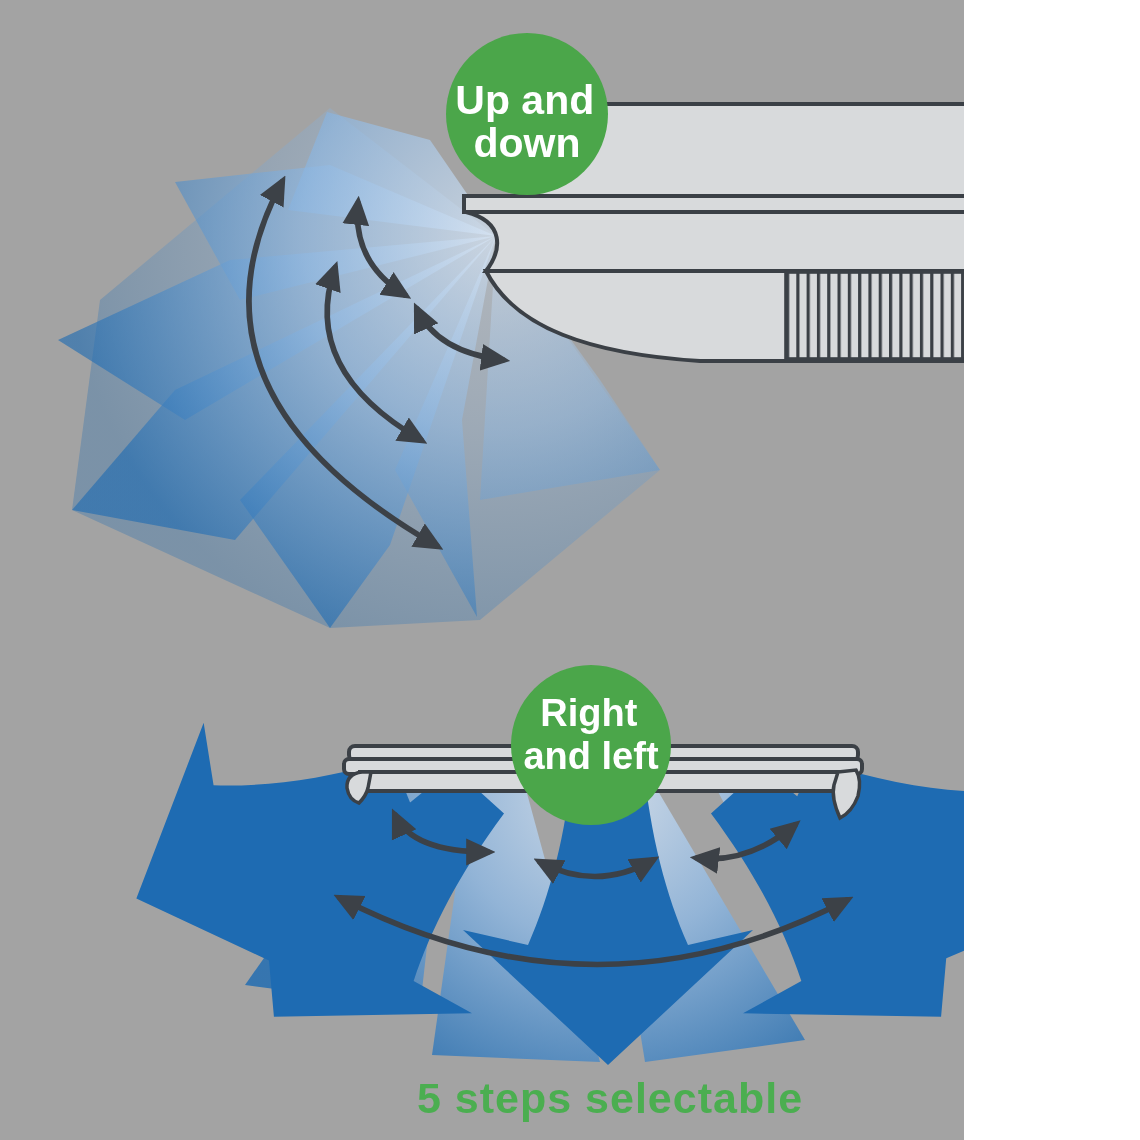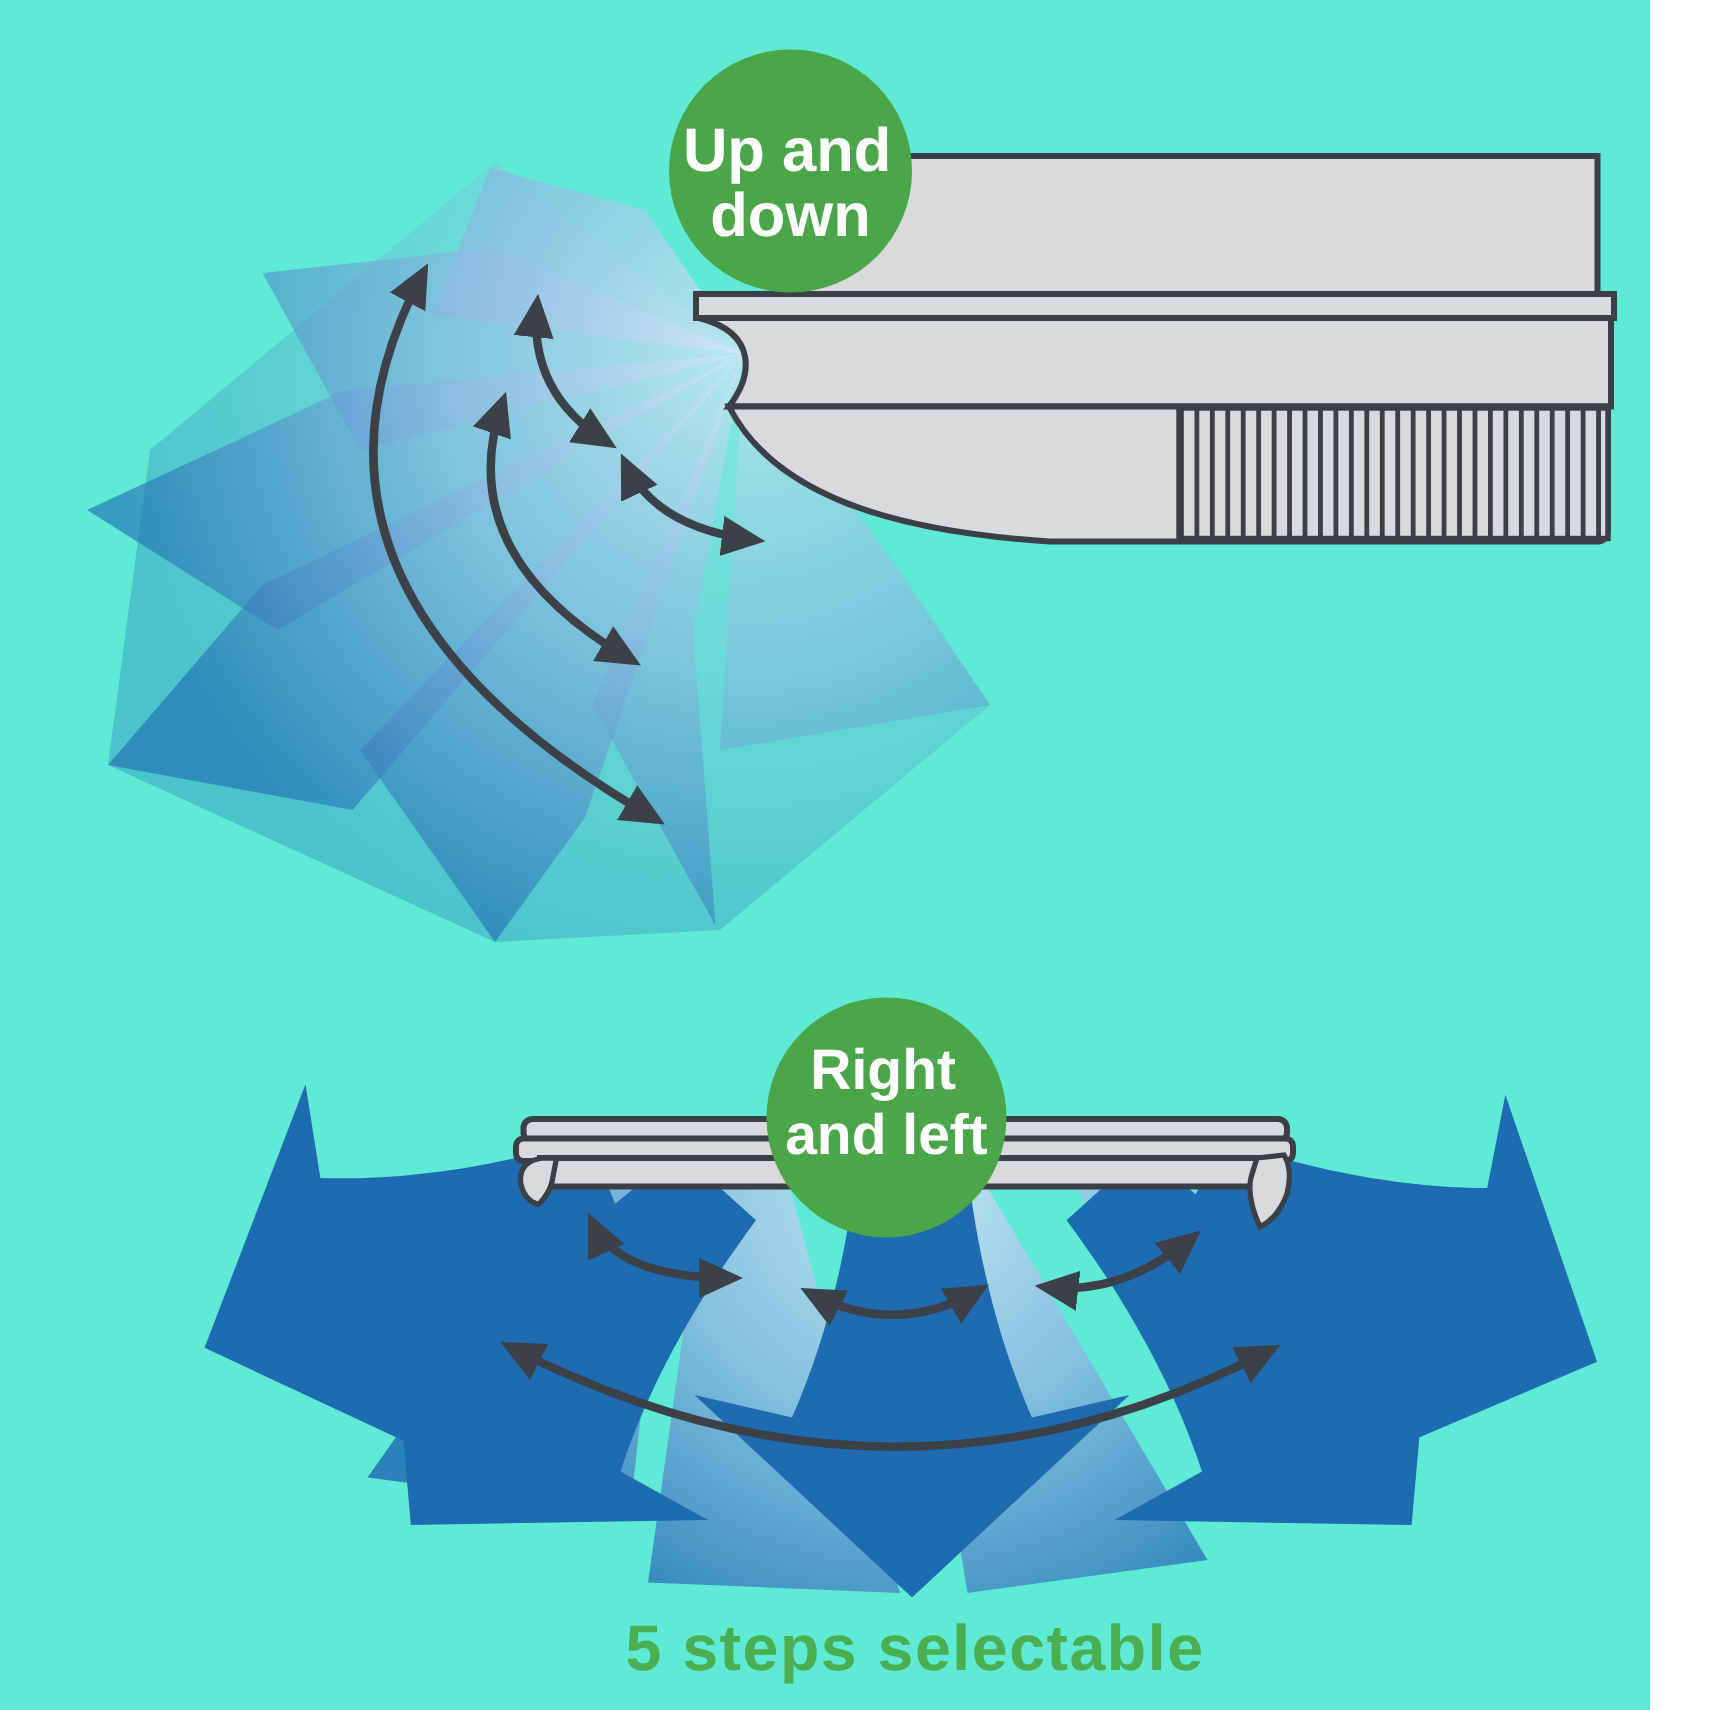--- a/index.html
+++ b/index.html
@@ -1,16 +1,16 @@
 <!DOCTYPE html>
 <html><head>
 <meta charset="utf-8">
 <style>
   html,body{margin:0;padding:0;background:#ffffff;}
-  .stage{position:relative;width:1100px;height:1140px;background:#5eead4;overflow:hidden;
+  .stage{position:relative;width:964px;height:1140px;background:#a3a3a3;overflow:hidden;
          font-family:"Liberation Sans", sans-serif;}
   svg{display:block;}
   .badge-text{font-family:"Liberation Sans", sans-serif;font-weight:700;fill:#ffffff;text-anchor:middle;}
   .badge1-line{font-size:41px;}
   .badge2-line{font-size:38px;}
   .caption-text{font-family:"Liberation Sans", sans-serif;font-weight:700;font-size:43px;text-anchor:middle;letter-spacing:1px;}
 </style>
 </head>
 <body>
 

